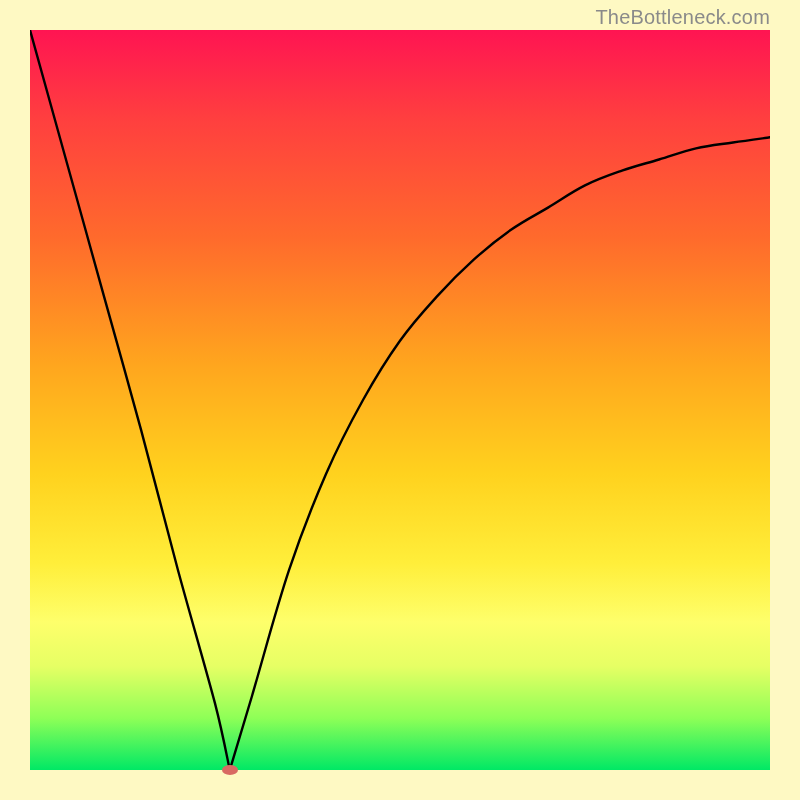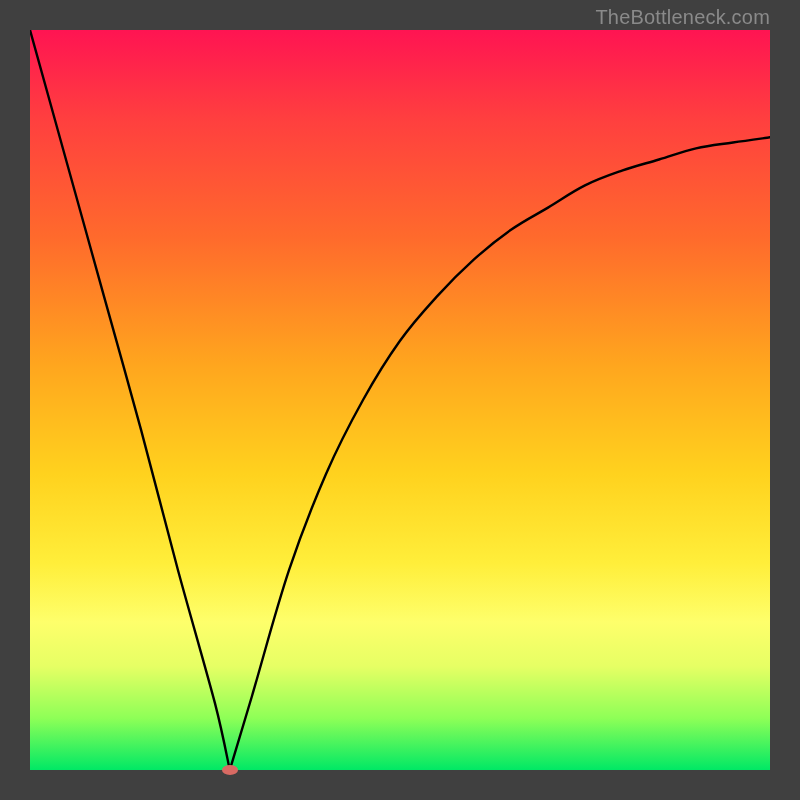--- a/index.html
+++ b/index.html
@@ -10,21 +10,21 @@
     background: #000;
     overflow: hidden;
     font-family: Arial, Helvetica, sans-serif;
   }
   .frame {
     position: absolute;
     top: 0;
     left: 0;
     width: 800px;
     height: 800px;
-    background: #404040;
+    background: #fef9c3;
   }
   .plot-area {
     position: absolute;
     top: 30px;
     left: 30px;
     width: 740px;
     height: 740px;
     background: linear-gradient(
       to bottom,
       #ff1452 0%,

